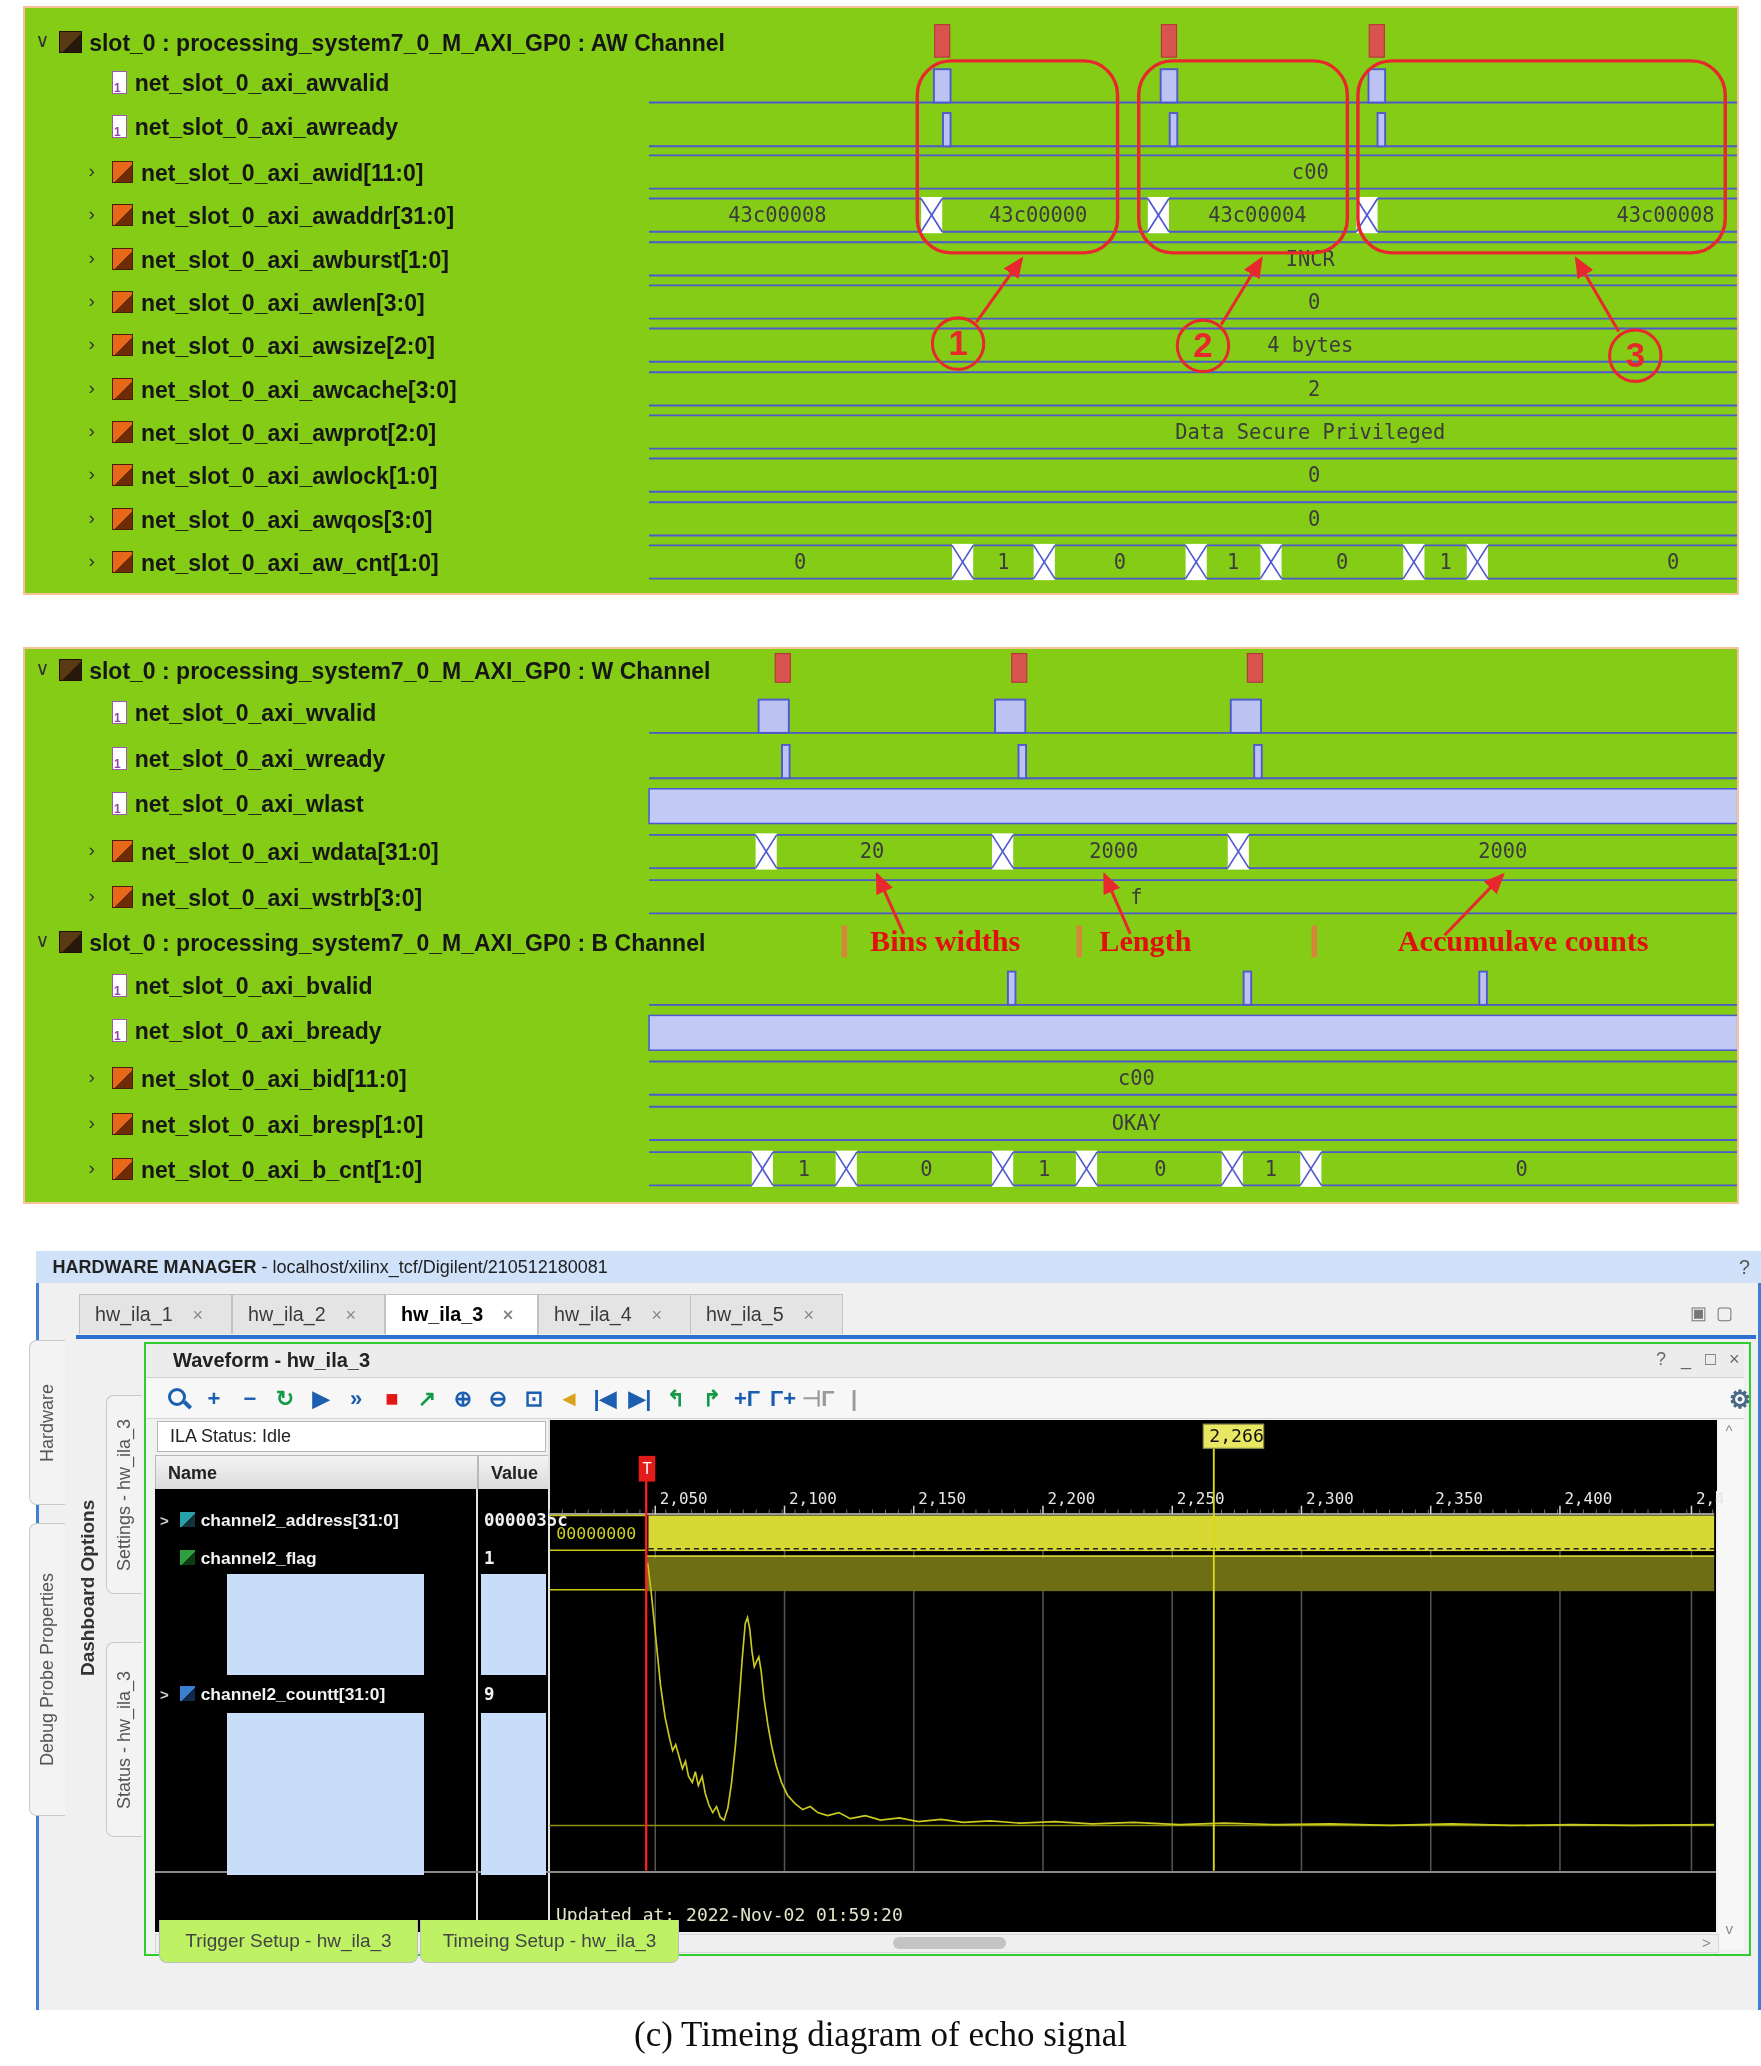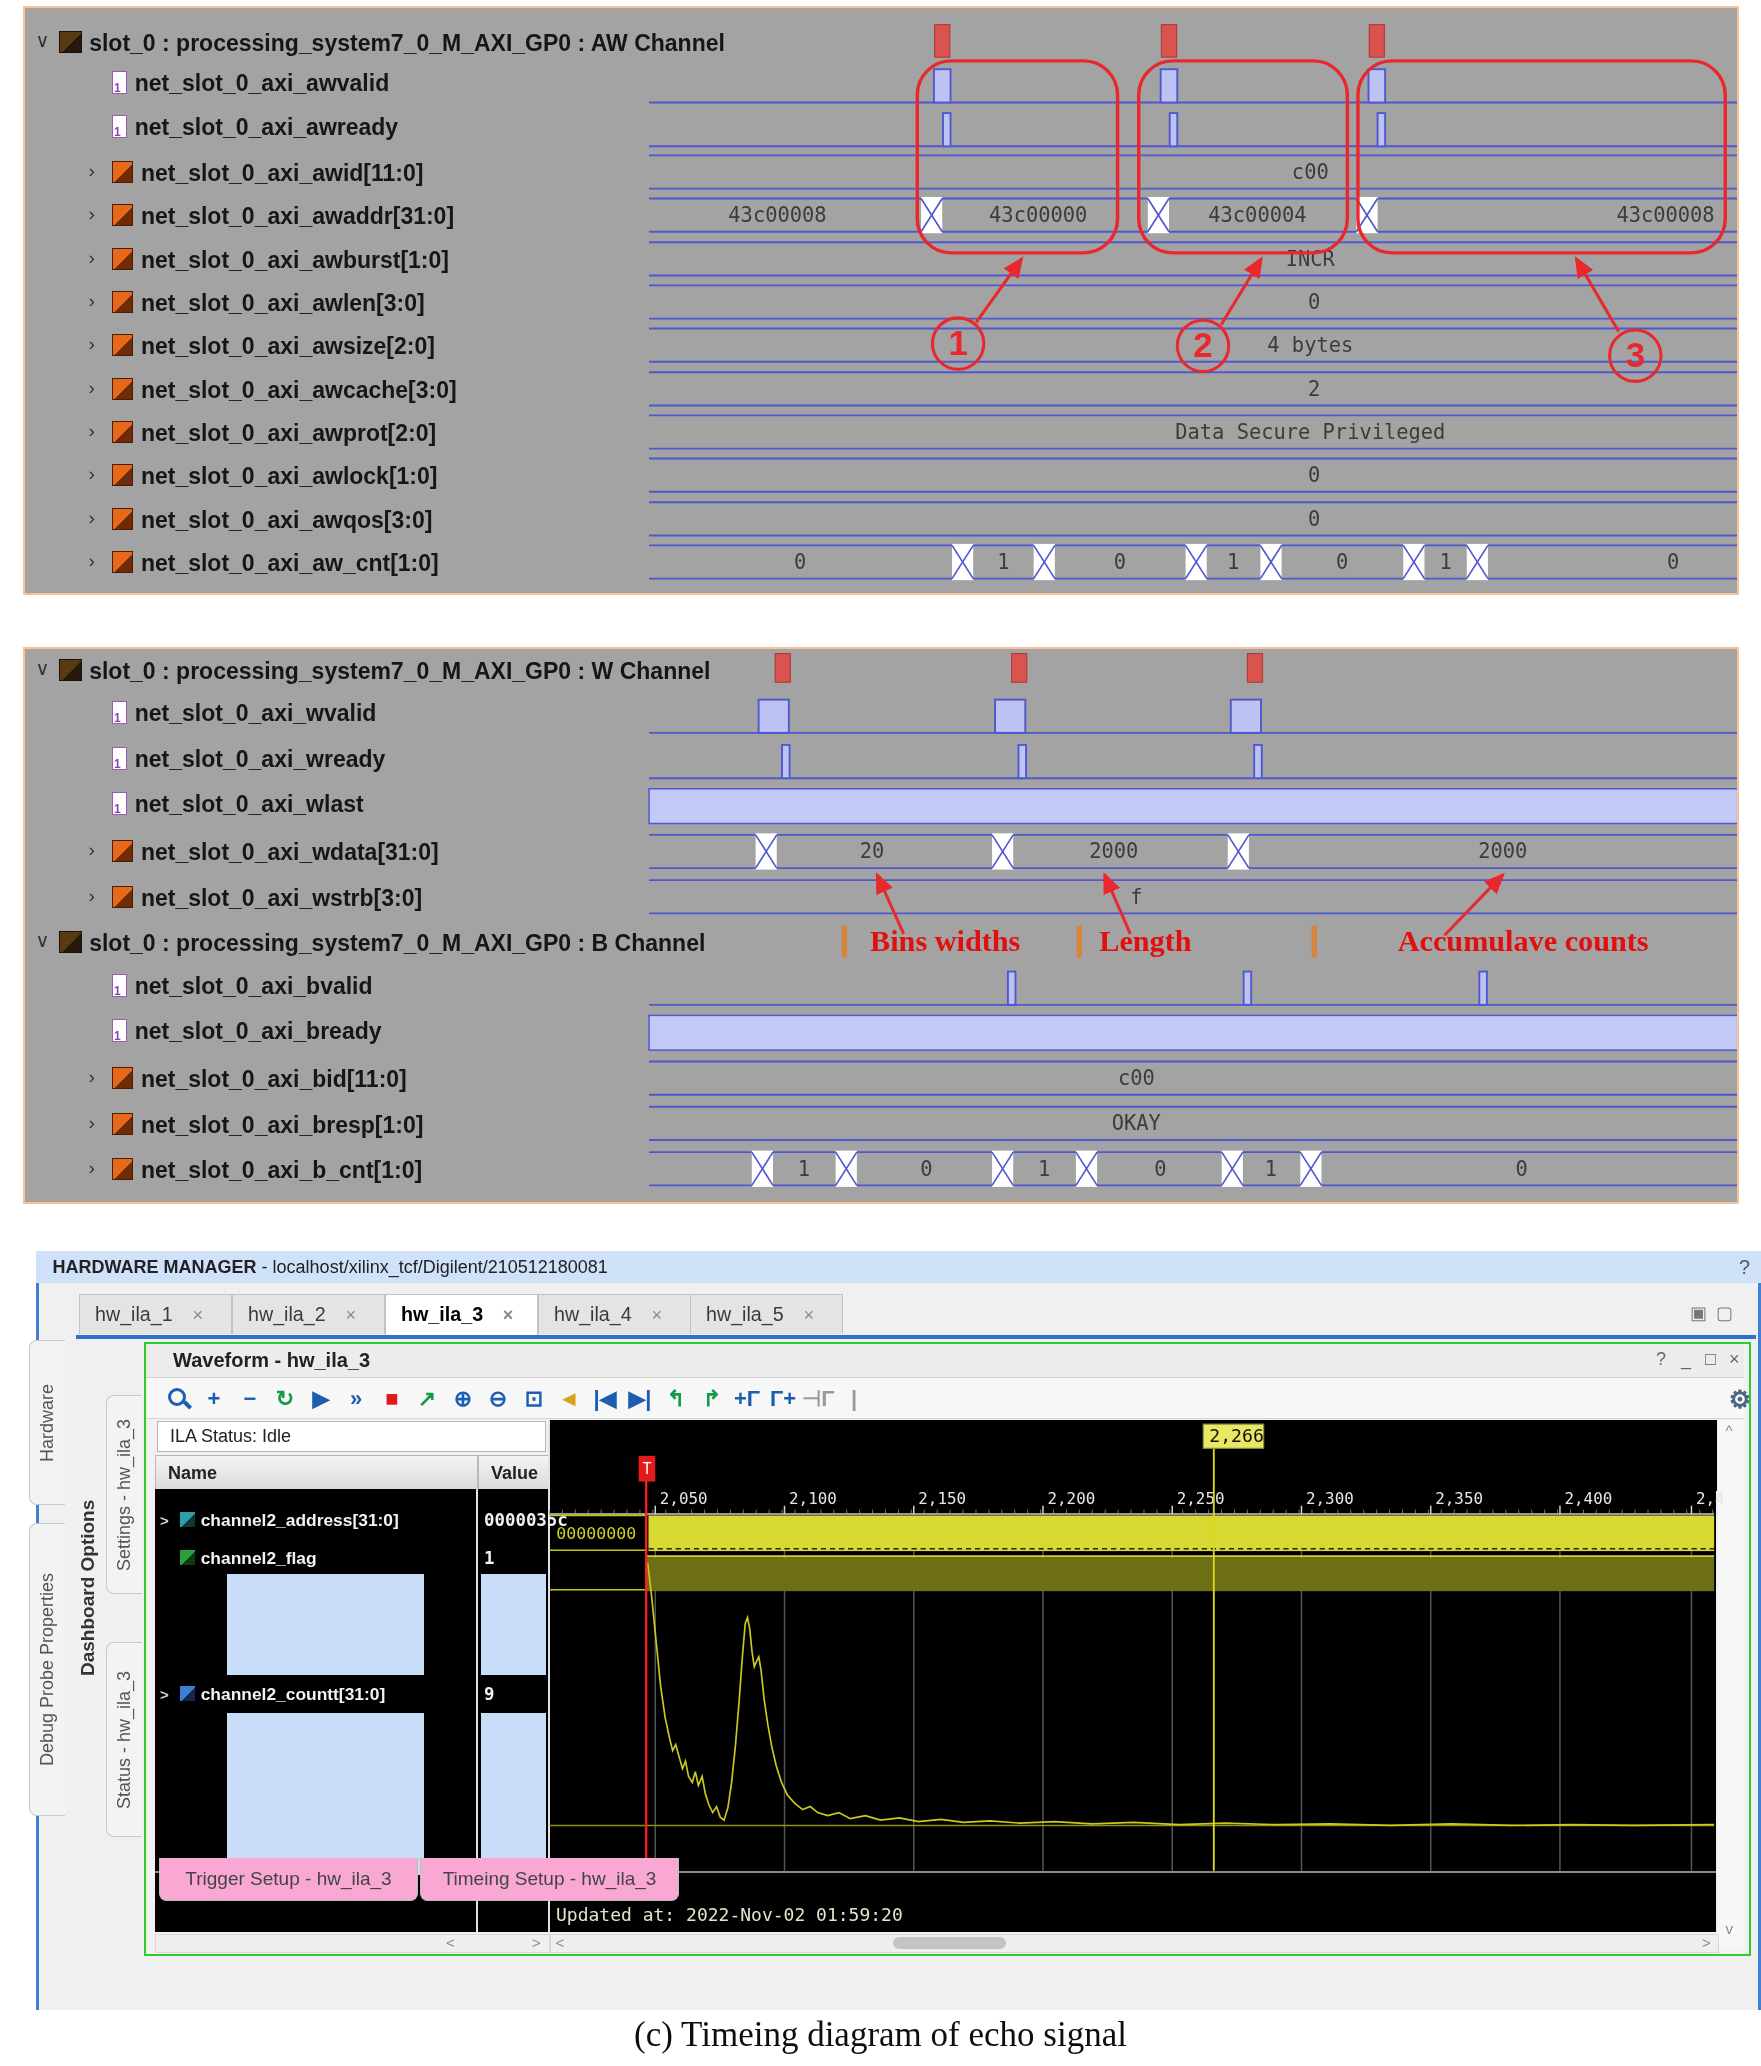--- a/index.html
+++ b/index.html
@@ -1,17 +1,17 @@
 <!DOCTYPE html>
 <html style="font-size:12px"><head>
 <meta charset="utf-8">
 <style>
   html,body{margin:0;padding:0;background:#fff;}
   .page{position:relative;width:1761px;height:2066px;background:#fff;font-family:"Liberation Sans",sans-serif;overflow:hidden;}
-  .wpanel{position:absolute;background:#a3a3a3;border:2.3px solid #f6c29a;}
+  .wpanel{position:absolute;background:#84cc16;border:2.3px solid #f6c29a;}
   #panelA{left:23px;top:6px;width:1712px;height:585px;}
   #panelB{left:23px;top:647px;width:1712px;height:553px;}
   svg.overlay{position:absolute;left:0;top:0;pointer-events:none;}
   .sigrow{position:absolute;height:33px;line-height:33px;white-space:nowrap;}
   .sigrow .chev{display:inline-block;width:23px;color:#333;font-size:19px;}
   .sigrow .lbl{font-size:23px;font-weight:600;color:#161616;vertical-align:middle;}
   .sigrow.group .lbl{font-weight:700;}
   .ic{display:inline-block;vertical-align:middle;margin-right:7.6px;position:relative;top:-1.5px;}
   .ic-group{width:21px;height:19.7px;background:linear-gradient(135deg,#5a3a12 55%,#26180a 55%);border:0.8px solid #1c1208;}
   .ic-scalar{width:13.6px;height:21px;background:#fff;border:1.5px solid #9b59b6;}
@@ -42,21 +42,21 @@
   .ilabox span{margin-left:12px;}
   .thdr{top:1455px;height:35px;background:linear-gradient(#f4f4f4,#d9d9d9);border:0.8px solid #b9b9b9;font-size:18px;font-weight:700;color:#222;line-height:35px;}
   .thdr span{margin-left:12px;}
   .crow{position:absolute;height:27px;line-height:27px;color:#f2f2f2;font-size:17.4px;font-weight:600;white-space:nowrap;z-index:5;}
   .crow .ex{color:#cfcfcf;font-size:15px;display:inline-block;width:19.7px;}
   .cic{display:inline-block;width:15px;height:15px;vertical-align:middle;margin-right:6px;position:relative;top:-1.5px;}
   .cval{position:absolute;height:27px;line-height:27px;color:#f2f2f2;font-size:17.4px;font-weight:600;z-index:5;}
   .selblue{background:#c8def8;z-index:4;}
   .scrollstrip{background:#efefef;border:0.8px solid #d8d8d8;z-index:6;}
   .scrollstrip .ar{position:absolute;color:#8a8a8a;font-size:15px;top:-1.5px;}
-  .btab{position:absolute;top:1858px;height:42px;line-height:42px;background:#f9a8d4;border:0.8px solid #bdbdbd;border-top:none;border-radius:0 0 7.6px 7.6px;font-size:19px;color:#444;text-align:center;z-index:6;}
+  .btab{position:absolute;top:1920px;height:42px;line-height:42px;background:#bef264;border:0.8px solid #bdbdbd;border-top:none;border-radius:0 0 7.6px 7.6px;font-size:19px;color:#444;text-align:center;z-index:6;}
   .mono{font-family:"DejaVu Sans Mono",monospace;}
 </style>
 </head>
 <body>
 
 <div class="page">
 
   <section class="wpanel" id="panelA">
     <div id="namesA">
         <div class="sigrow group" style="top: 16px; left: 7.6px;"><span class="chev" style="margin-left: 3px;">∨</span><span class="ic ic-group"></span><span class="lbl">slot_0 : processing_system7_0_M_AXI_GP0 : AW Channel</span></div>

